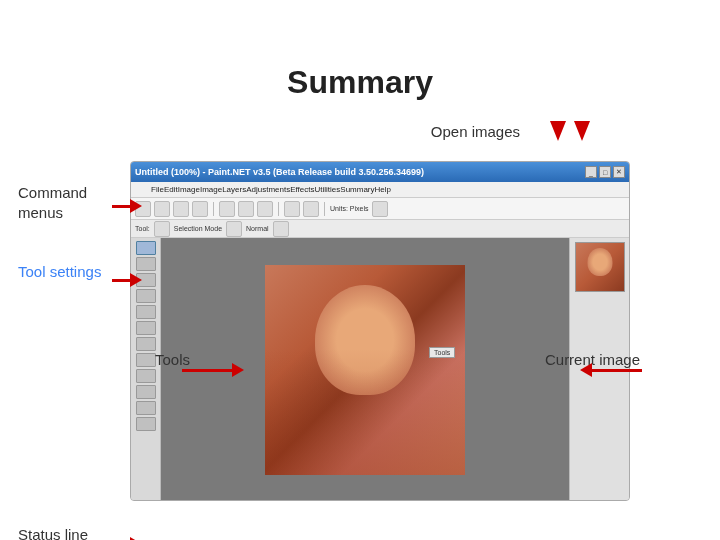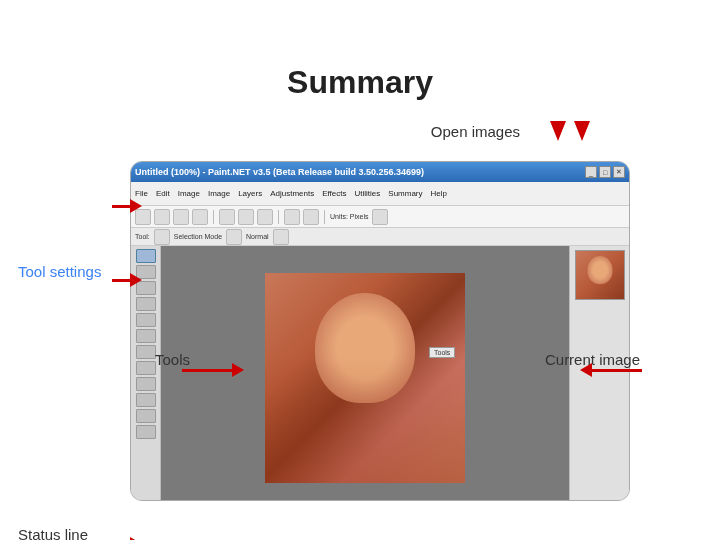--- a/index.html
+++ b/index.html
@@ -61,21 +61,21 @@
 
     
     .screenshot-box {
       position: absolute;
       top: 50px;
       left: 130px;
       width: 500px;
       height: 340px;
       background: #e8e8e8;
       border: 1px solid #aaa;
-      border-radius: 12px;
+      border-radius: 4px;
       overflow: hidden;
     }
 
     
     .titlebar {
       background: linear-gradient(to bottom, #4a90d9, #2a6ab5);
       height: 20px;
       display: flex;
       align-items: center;
       justify-content: space-between;
@@ -98,25 +98,24 @@
       display: flex;
       align-items: center;
       justify-content: center;
       background: #ddd;
       color: #333;
     }
 
     
     .menubar {
       background: #f0f0f0;
-      height: 24px;
-      display: flex;
-      align-items: center;
-      padding: 0 4px;
-      gap: 8px;
+      height: 16px;
+      display: flex;
+      align-items: center;
+      padding: 0 20px;
       border-bottom: 1px solid #ccc;
     }
     .menubar-item {
       font-size: 8px;
       color: #222;
     }
 
     
     .toolbar {
       background: #f5f5f5;
@@ -452,20 +451,23 @@
       </div>
     </div>
 
     <div class="tools-box-label">Tools</div>
   </div>
 
   <div class="statusbar">
     <span>Rectangle Select: Click and drag to draw a rectangular selection. Hold shift to constrain to a square.    200 x 213    497, -53</span>
   </div>
 
+  <div class="label-command-menus">
+    <span>Command<br>menus</span>
+  </div>
   <div class="label-tool-settings">Tool settings</div>
   <div class="label-tools">Tools</div>
   <div class="label-current-image">Current image</div>
   <div class="label-status-line">Status line</div>
 
   <div class="arrow-right" style="top: 88px; left: 112px;">
     <div class="arrow-right-line" style="width: 18px;"></div>
     <div class="arrow-right-head"></div>
   </div>
 

